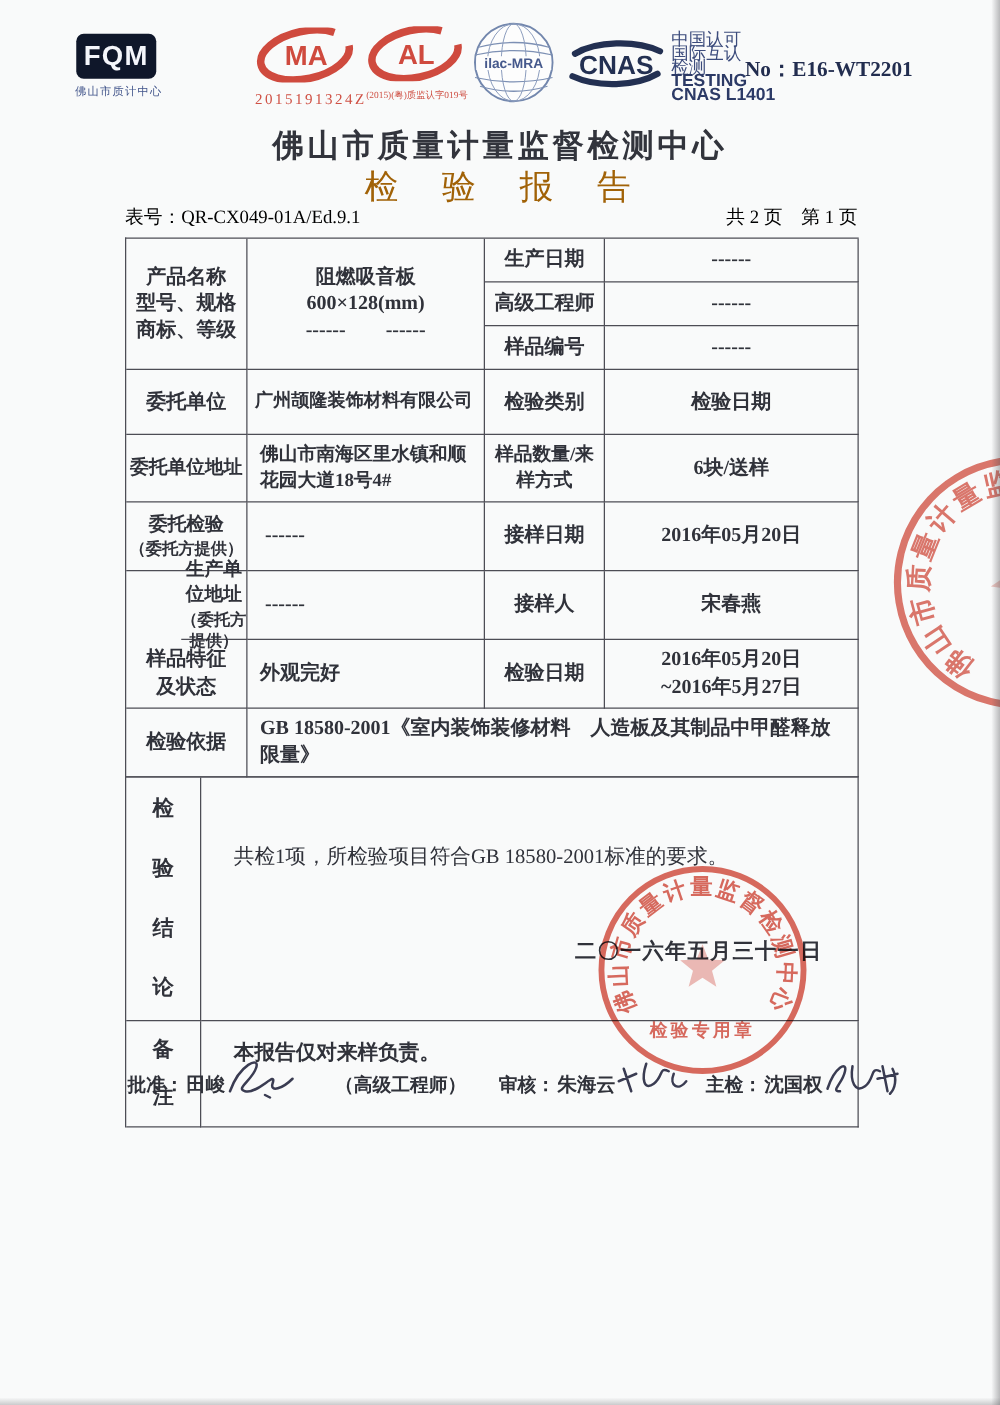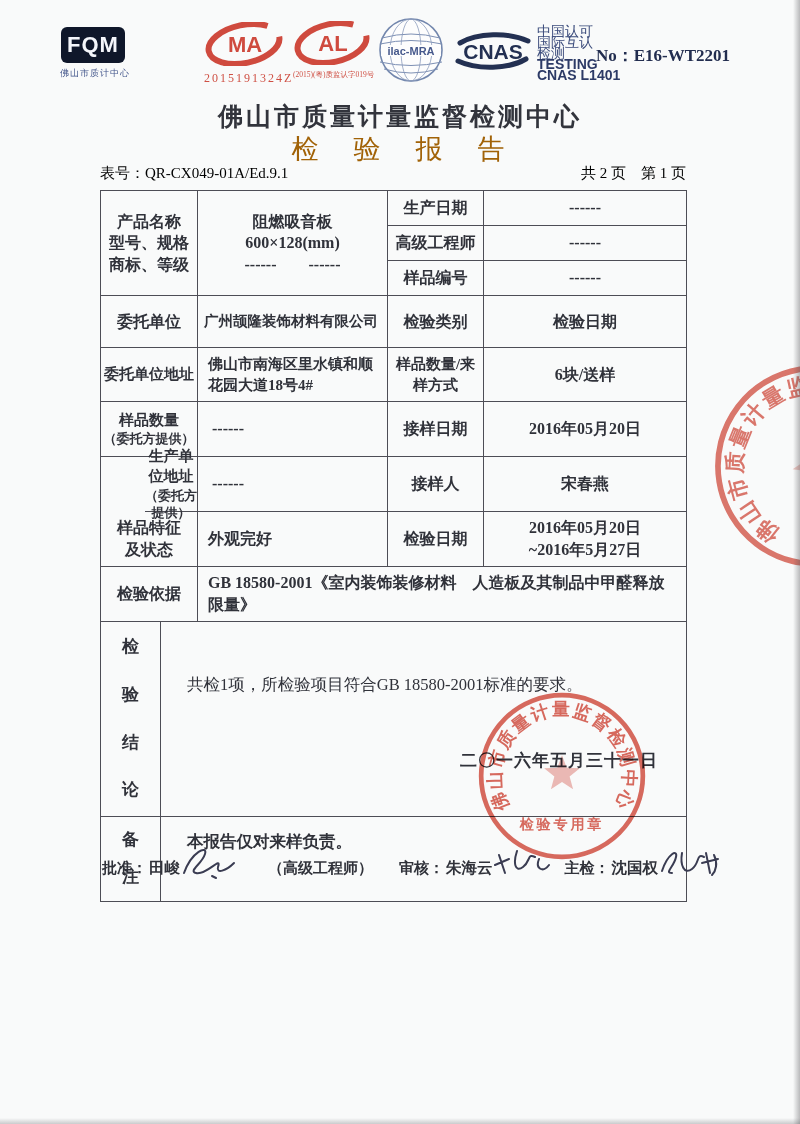--- a/index.html
+++ b/index.html
@@ -139,21 +139,21 @@
     <div class="cell left fs14" style="grid-row:4;grid-column:2;padding-left:6px;">广州颉隆装饰材料有限公司</div>
     <div class="cell" style="grid-row:4;grid-column:3;">检验类别</div>
     <div class="cell" style="grid-row:4;grid-column:4;">检验日期</div>
 
     <div class="cell fs15" style="grid-row:5;grid-column:1;">委托单位地址</div>
     <div class="cell left fs15" style="grid-row:5;grid-column:2;padding-right:4px;">佛山市南海区里水镇和顺花园大道18号4#</div>
     <div class="cell fs15" style="grid-row:5;grid-column:3;padding:0 4px;">样品数量/来样方式</div>
     <div class="cell" style="grid-row:5;grid-column:4;">6块/送样</div>
 
     <div class="cell col fs15" style="grid-row:6;grid-column:1;">
-      <span>样品数量</span>
+      <span>委托检验</span>
       <span class="note-line">（委托方提供）</span>
     </div>
     <div class="cell left dash" style="grid-row:6;grid-column:2;padding-left:14px;">------</div>
     <div class="cell" style="grid-row:6;grid-column:3;">接样日期</div>
     <div class="cell" style="grid-row:6;grid-column:4;">2016年05月20日</div>
 
     <div class="cell col fs15" style="grid-row:7;grid-column:1;margin-left:44px;">
       <span>生产单位地址</span>
       <span class="note-line">（委托方提供）</span>
     </div>

